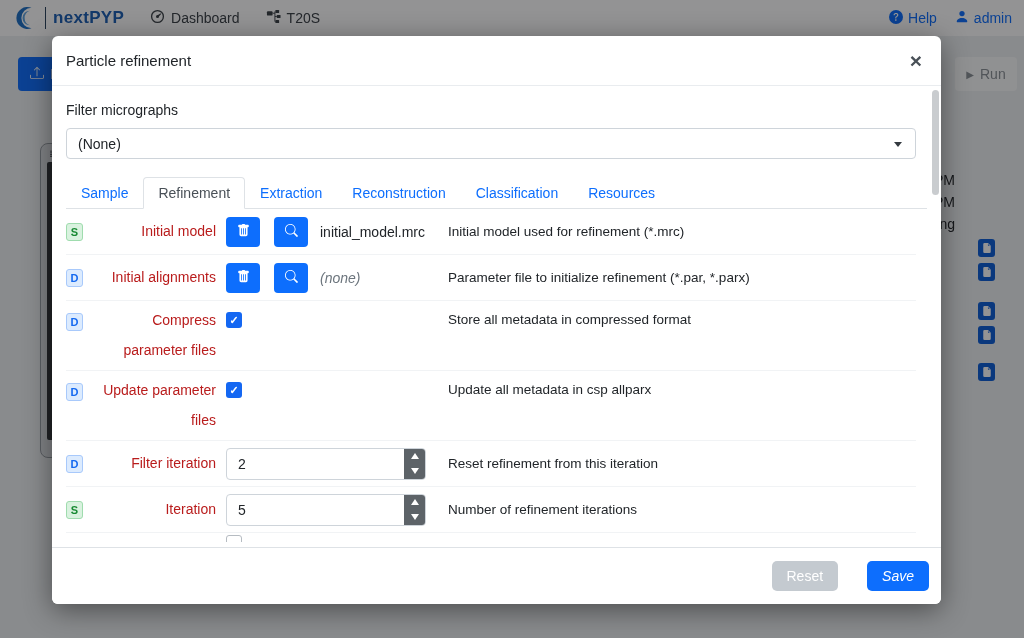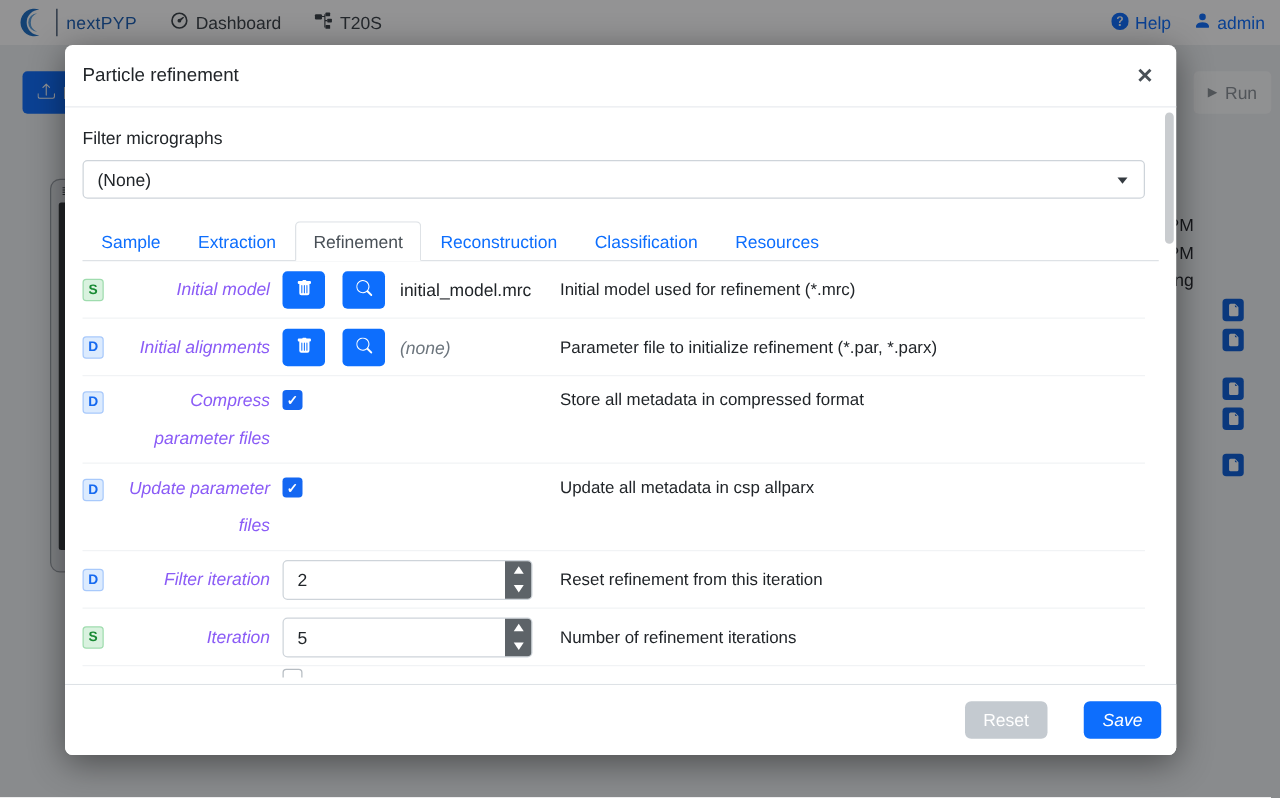--- a/index.html
+++ b/index.html
@@ -5,21 +5,21 @@
   html,body{margin:0;padding:0;}
   .stage{position:relative;width:1024px;height:638px;overflow:hidden;background:#eef0f2;
          font-family:"Liberation Sans",sans-serif;-webkit-font-smoothing:antialiased;}
 
   
   .topbar{position:absolute;left:0;top:0;right:0;height:36px;background:#fff;
           display:flex;align-items:center;padding:0 12px;box-sizing:border-box;z-index:1;}
   .brand{display:flex;align-items:center;gap:7px;}
   .brand .logo svg{display:block;}
   .brand .sep{width:1px;height:22px;background:#28405c;}
-  .brand .bname{font-size:14px;font-weight:400;color:#1b5fb5;letter-spacing:.3px;}
+  .brand .bname{font-size:17px;font-weight:700;color:#1b5fb5;letter-spacing:.3px;}
   .navlink{display:flex;align-items:center;gap:6px;font-size:14px;color:#3a4046;margin-left:26px;cursor:pointer;}
   .topbar .right{margin-left:auto;display:flex;align-items:center;gap:18px;}
   .toplink{display:flex;align-items:center;gap:5px;font-size:14px;color:#0d6efd;cursor:pointer;}
 
   
   .imp-btn{position:absolute;left:18px;top:57px;height:34px;background:#0d6efd;color:#fff;
            border:none;border-radius:4px;display:flex;align-items:center;gap:6px;
            padding:0 12px;font-size:14px;z-index:1;}
   .bg-card{position:absolute;left:40px;top:143px;width:110px;height:315px;background:#dfe3e7;
            border:1px solid #9aa0a6;border-radius:8px;z-index:1;box-sizing:border-box;padding:4px 0 8px 6px;}
@@ -59,21 +59,21 @@
   .tab.active{color:#495057;background:#fff;border-color:#dee2e6 #dee2e6 #fff;}
 
   .frow{display:grid;grid-template-columns:16px 124px 212px 1fr;column-gap:10px;
         align-items:center;border-bottom:1px solid #f1f3f5;box-sizing:border-box;
         margin-right:11px;min-height:46px;padding:4px 0;}
   .frow:last-child{border-bottom:none;}
   .badge{font-size:11px;font-weight:600;width:15px;height:16px;display:flex;align-items:center;
          justify-content:center;border-radius:3px;border:1px solid;}
   .badge-s{color:#198a34;background:#d9f2df;border-color:#9fdcae;}
   .badge-d{color:#1569f0;background:#dcebfe;border-color:#a8c9fb;}
-  .lbl{text-align:right;font-size:14px;color:#8b5cf6;line-height:1.45;font-style:italic;}
+  .lbl{text-align:right;font-size:14px;color:#b91c1c;line-height:1.45;}
   .ctrl{display:flex;align-items:center;white-space:nowrap;}
   .desc{font-size:13.5px;color:#212529;}
   .icon-btn{width:34px;height:30px;border-radius:4px;background:#0d6efd;border:none;
             display:inline-flex;align-items:center;justify-content:center;margin-right:14px;
             cursor:pointer;flex:none;}
   .fval{font-size:14px;color:#212529;margin-left:-2px;}
   .fval.placeholder{color:#6c757d;font-style:italic;}
   .row-tall{min-height:70px;align-items:start;padding-top:9px;}
   .row-tall .lbl{line-height:2.15;margin-top:-5px;}
   .row-tall .badge{margin-top:3px;}
@@ -223,22 +223,22 @@
 
     <div class="mbody">
       <div class="flt-label">Filter micrographs</div>
       <div class="sel">
         <span>(None)</span>
         <span class="caret"></span>
       </div>
 
       <div class="tabs">
         <span class="tab">Sample</span>
+        <span class="tab active">Refinement</span>
         <span class="tab">Extraction</span>
-        <span class="tab active">Refinement</span>
         <span class="tab">Reconstruction</span>
         <span class="tab">Classification</span>
         <span class="tab">Resources</span>
       </div>
 
       <div class="frow">
         <span class="badge badge-s">S</span>
         <span class="lbl">Initial model</span>
         <span class="ctrl">
           <button class="icon-btn">

